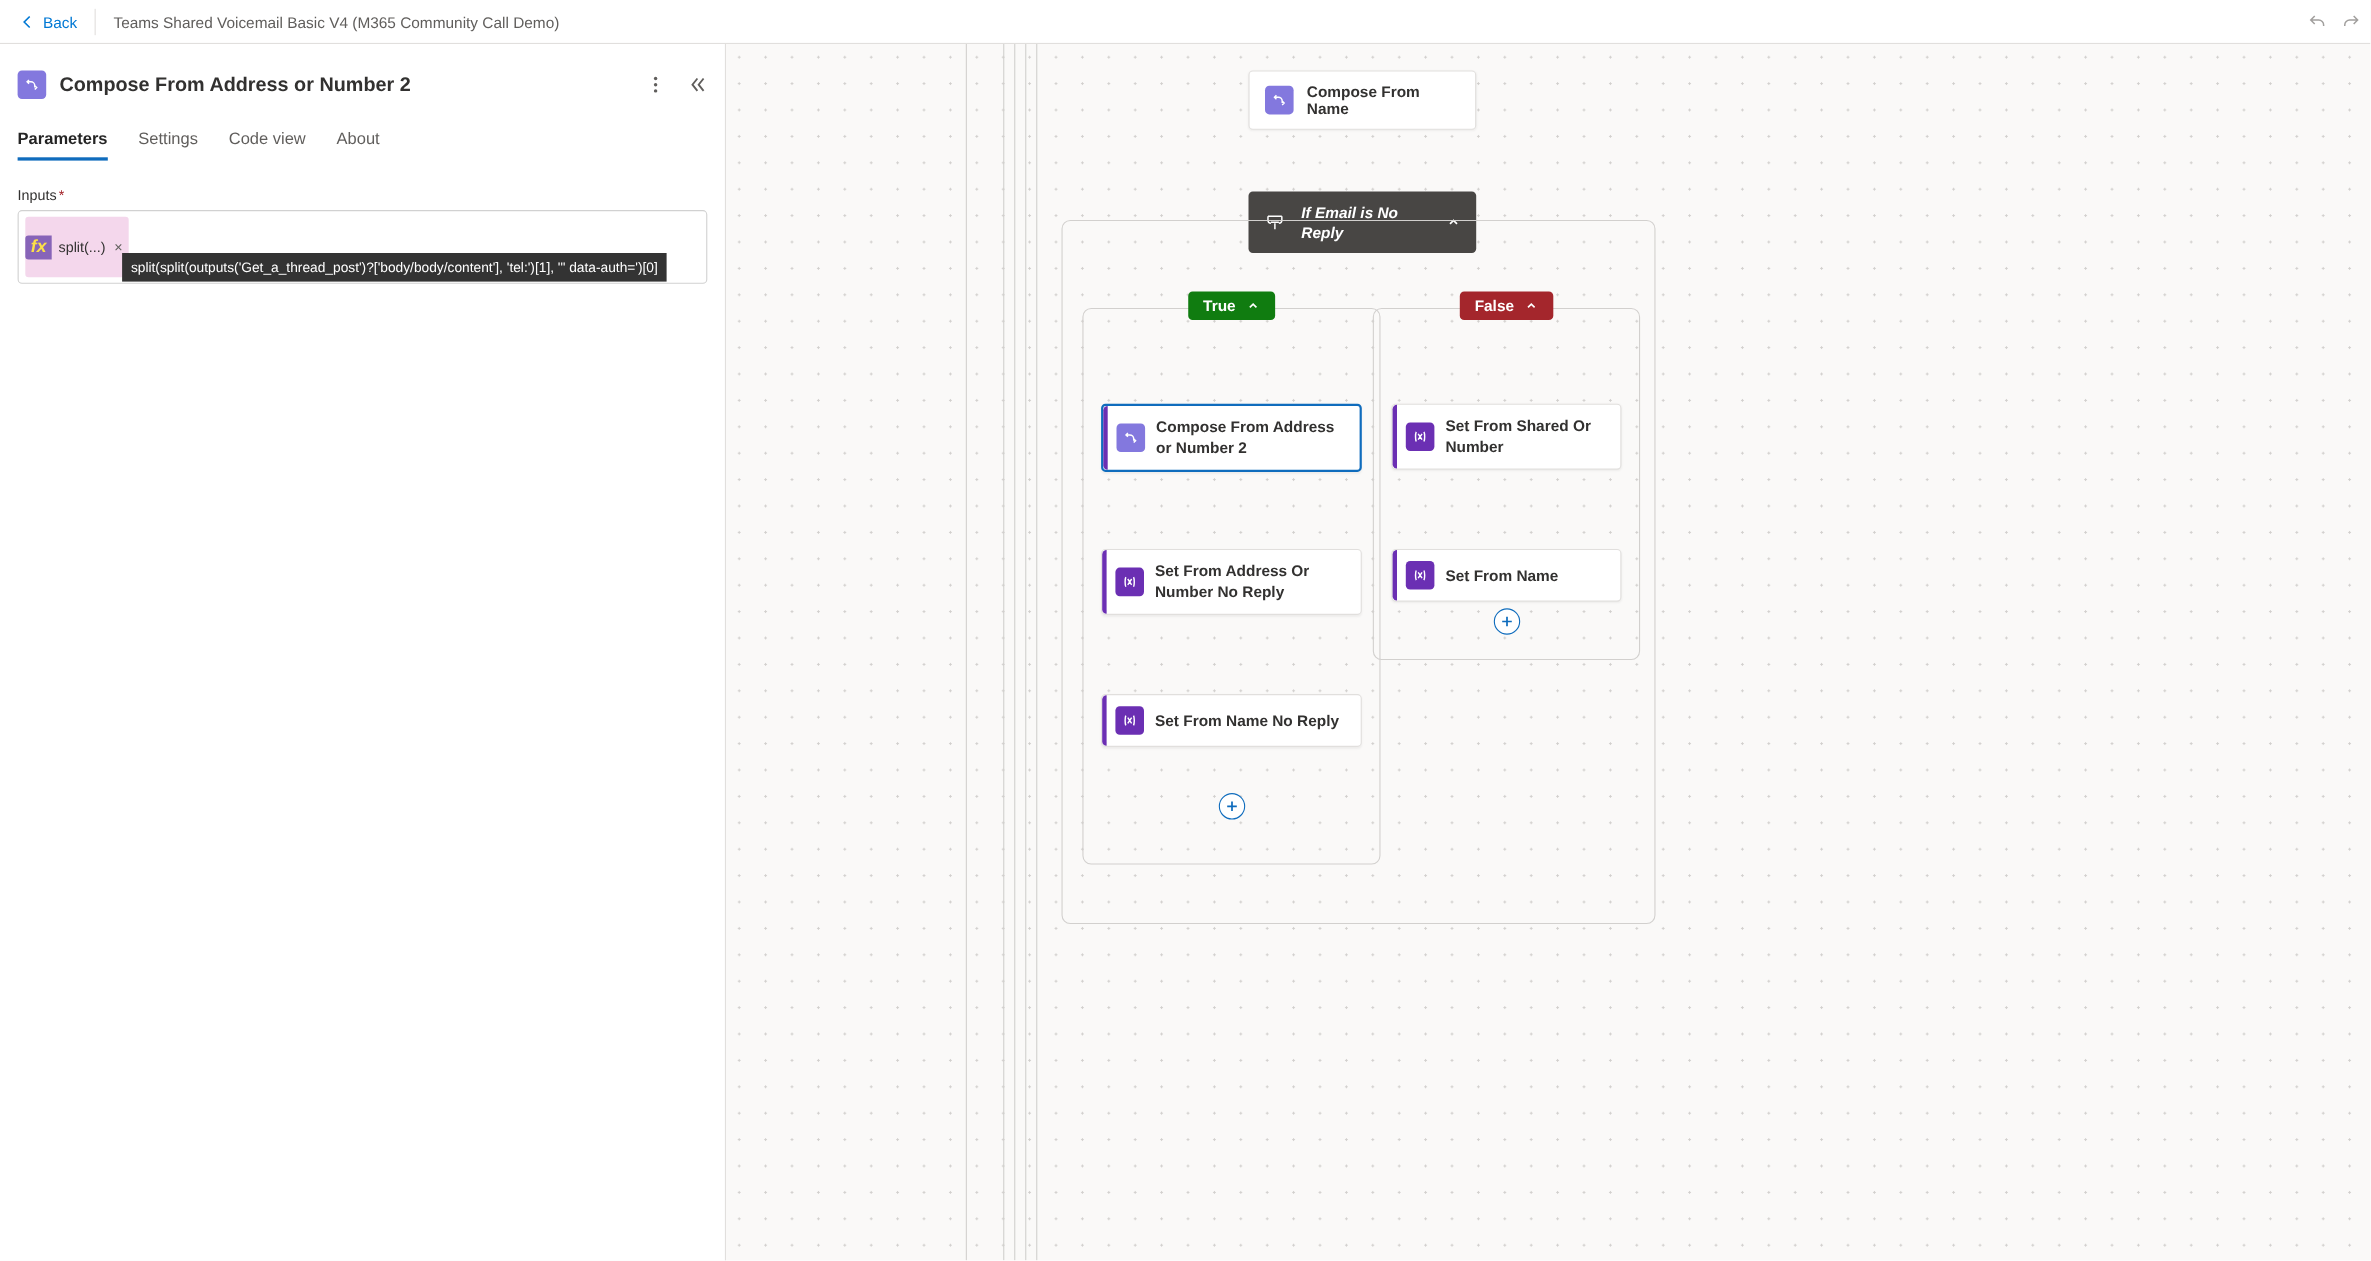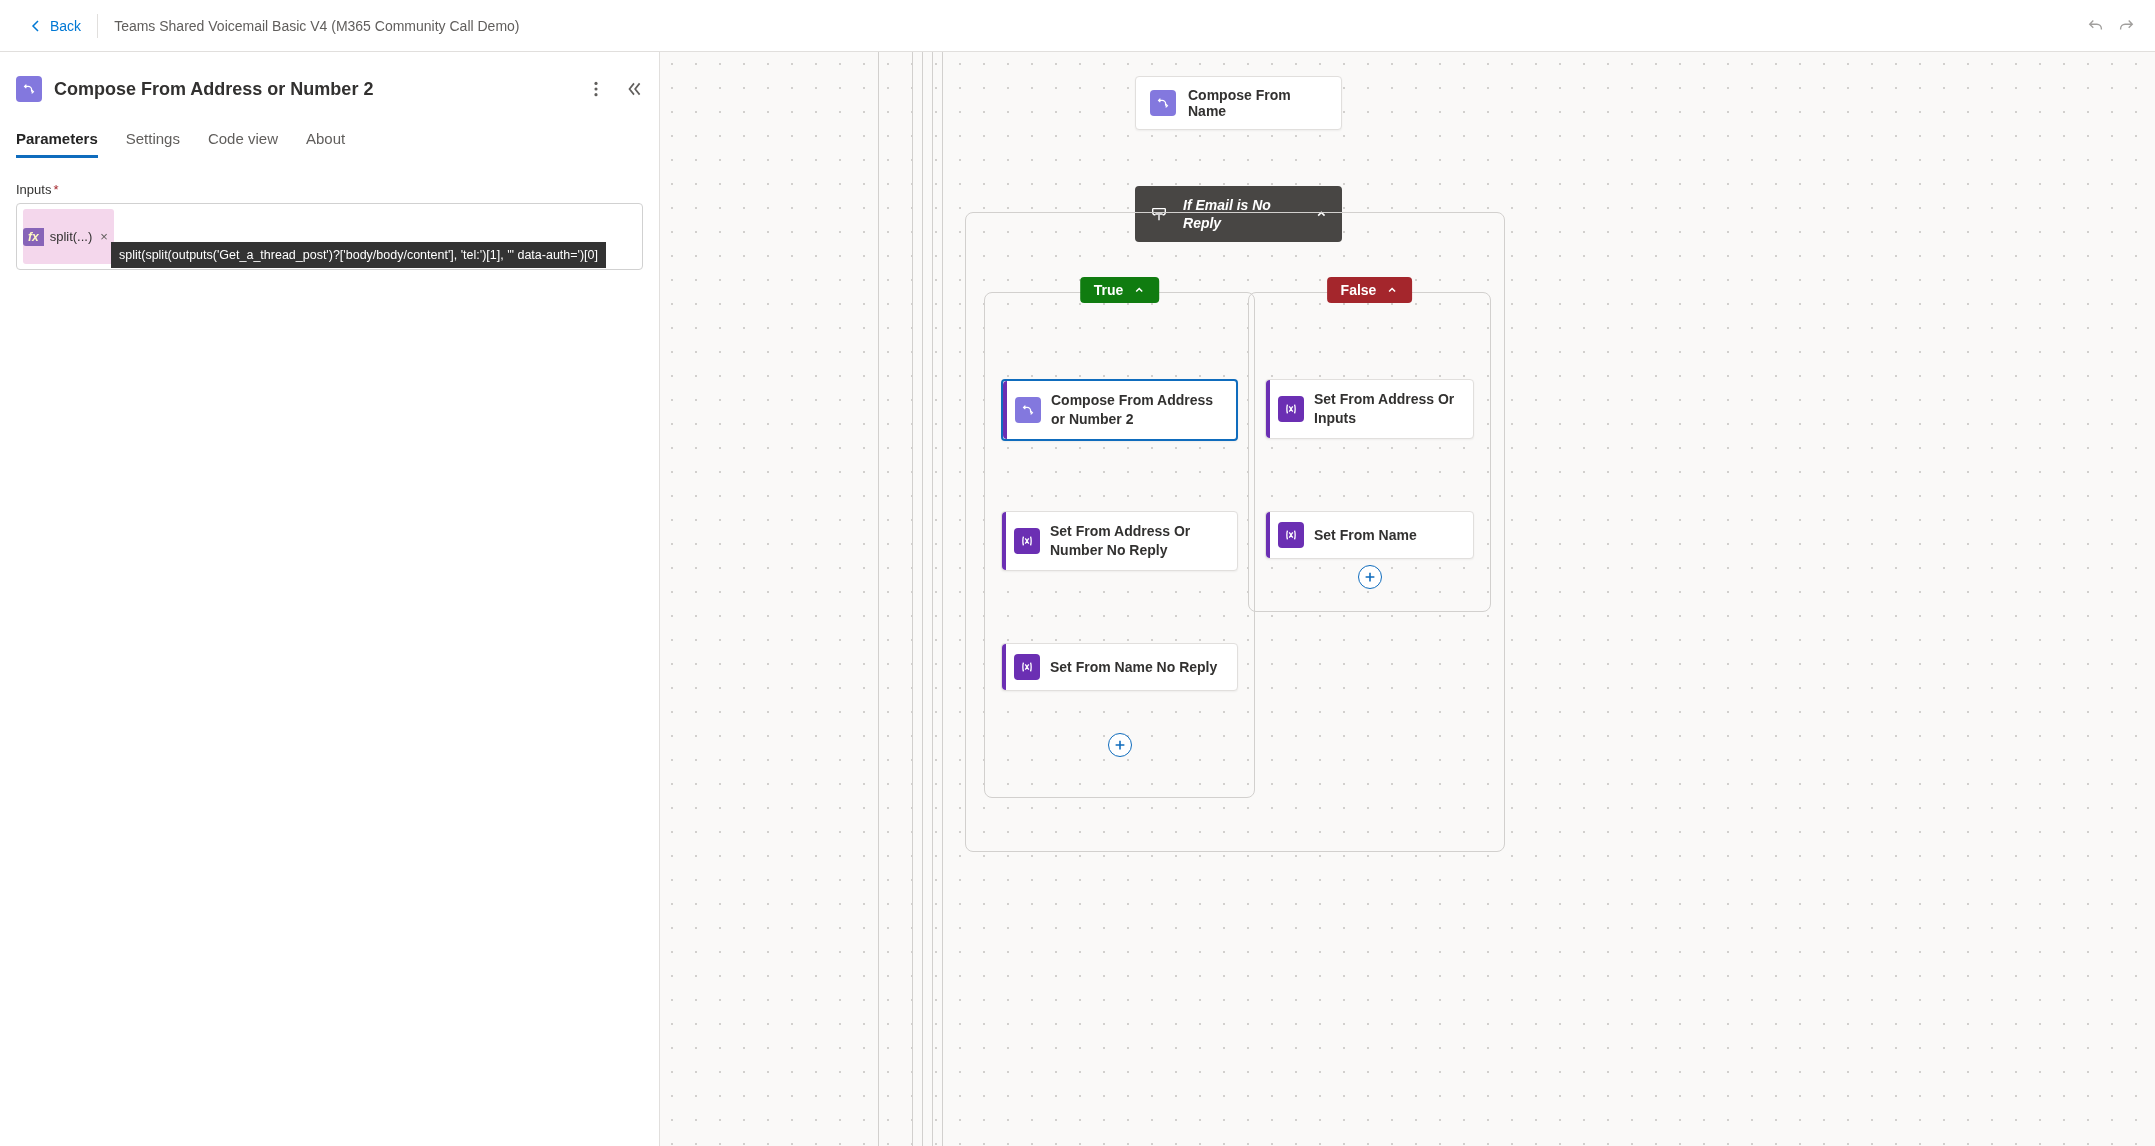--- a/index.html
+++ b/index.html
@@ -6,25 +6,25 @@
 body {
   font-family: "Segoe UI", -apple-system, sans-serif;
   font-size: 14px;
   color: #323130;
   background: #fff;
   overflow: hidden;
 }
 
 
 .topbar {
-  height: 52px;
+  height: 40px;
   border-bottom: 1px solid #e1dfdd;
   display: flex;
   align-items: center;
-  padding: 0 20px;
+  padding: 0 9px;
   justify-content: space-between;
 }
 .topbar-left { display: flex; align-items: center; gap: 8px; }
 .back-btn {
   display: flex; align-items: center; gap: 6px;
   color: #0078d4; cursor: pointer; padding: 4px 8px;
   border-right: 1px solid #e1dfdd; padding-right: 16px; margin-right: 8px;
 }
 .flow-title { color: #605e5c; font-size: 14px; }
 .topbar-right { display: flex; gap: 12px; }
@@ -73,23 +73,23 @@
   padding: 5px 6px; min-height: 32px;
   display: flex; align-items: center; gap: 4px;
   position: relative;
 }
 .token {
   display: inline-flex; align-items: center;
   background: #f4d7ec; border-radius: 3px;
   font-size: 13px; color: #323130;
 }
 .token-fx {
-  background: #8764b8; color: #fef9c3;
+  background: #8764b8; color: #fde047;
   padding: 2px 5px; border-radius: 3px 0 0 3px;
-  font-style: italic; font-weight: 600; font-size: 12px;
+  font-style: italic; font-weight: 600; font-size: 16px;
 }
 .token-text { padding: 20px 6px; }
 .token-x { padding: 0 6px 0 2px; color: #605e5c; cursor: pointer; font-size: 13px; }
 
 .tooltip {
   position: absolute;
   top: 38px; left: 62px;
   background: #333; color: #fff;
   padding: 6px 8px; font-size: 12.5px;
   white-space: nowrap; z-index: 10; margin-left: 32px;
@@ -320,21 +320,21 @@
           </svg>
       </div>
 
       <div class="inner-node" style="top:86px">
         <div class="left-accent accent-purple"></div>
         <div class="action-icon-box var-icon">
           <svg viewBox="0 0 16 16" fill="none" stroke="#fff" stroke-width="1.5">
               <path d="M4 3c-1 2-1 8 0 10M12 3c1 2 1 8 0 10M6 5l4 6M10 5l-4 6"></path>
             </svg>
         </div>
-        <div class="inner-label">Set From Address Or Inputs</div>
+        <div class="inner-label">Set From Shared Or Number</div>
       </div>
 
       <div class="inner-node" style="top:218px">
         <div class="left-accent accent-purple"></div>
         <div class="action-icon-box var-icon">
           <svg viewBox="0 0 16 16" fill="none" stroke="#fff" stroke-width="1.5">
               <path d="M4 3c-1 2-1 8 0 10M12 3c1 2 1 8 0 10M6 5l4 6M10 5l-4 6"></path>
             </svg>
         </div>
         <div class="inner-label">Set From Name</div>

